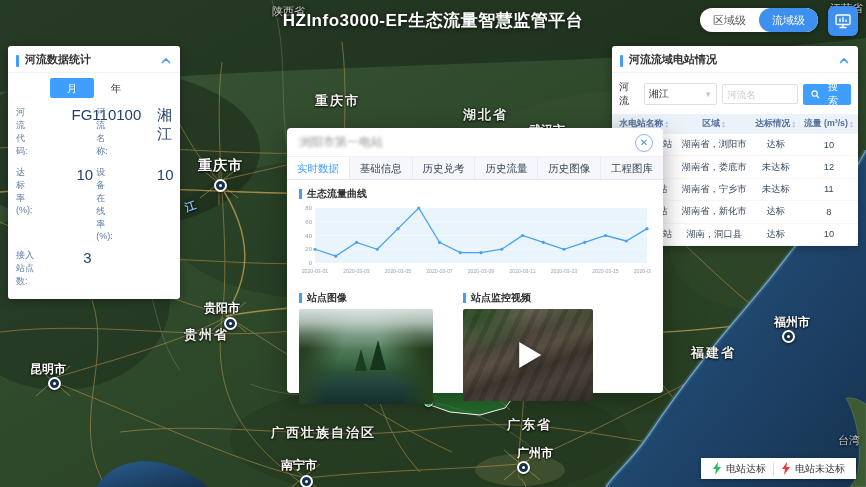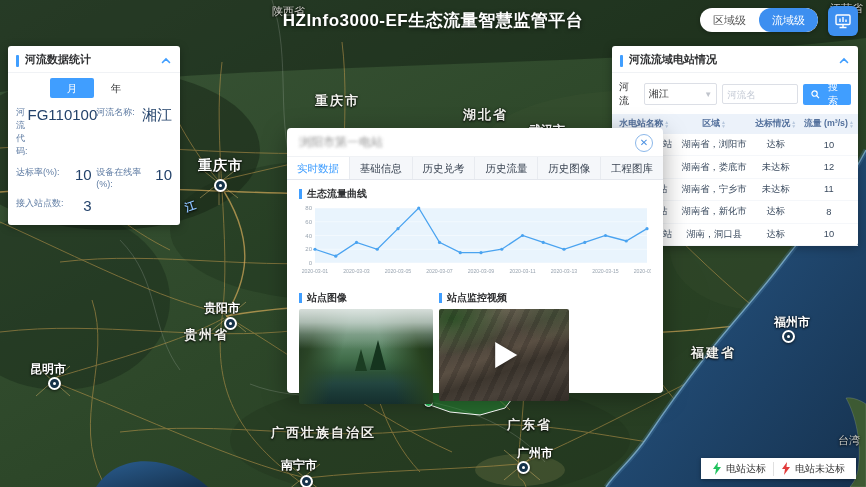--- a/index.html
+++ b/index.html
@@ -41,21 +41,21 @@
   .panel-title{font-size:11px;font-weight:bold;color:#303133;flex:1;}
   .chev{width:12px;height:12px;cursor:pointer;}
 
   .left-panel{left:8px;top:46px;width:172px;}
   .period-tabs{display:flex;justify-content:center;gap:0;margin:5px 0 3px 0;}
   .p-tab{width:44px;height:20px;line-height:20px;text-align:center;font-size:10.5px;color:#303133;
     cursor:pointer;border-radius:2px;}
   .p-tab.active{background:#409EFF;color:#fff;}
   .stats-grid{padding:1px 8px 7px 8px;}
   .stats-row{display:flex;justify-content:space-between;}
-  .stat-cell{display:flex;justify-content:space-between;width:48.5%;padding:4px 0;}
+  .stat-cell{display:flex;justify-content:space-between;width:48.5%;padding:4px 0;gap:44px;}
   .stat-label{font-size:9px;color:#5f7ca3;}
   .stat-value{font-size:15px;color:#24436b;}
 
   .right-panel{left:612px;top:46px;width:246px;}
   .rp-controls{display:flex;align-items:center;gap:5px;padding:7px 7px 6px 7px;}
   .rp-label{font-size:10px;color:#303133;}
   .rp-select{width:64px;height:20px;border:1px solid #dcdfe6;border-radius:2px;display:flex;
     align-items:center;justify-content:space-between;padding:0 4px;font-size:10px;color:#303133;cursor:pointer;background:#fff;}
   .rp-select .arrow{color:#c0c4cc;font-size:8px;}
   .rp-input{width:66px;height:18px;border:1px solid #dcdfe6;border-radius:2px;font-size:9.5px;
@@ -81,21 +81,21 @@
   .modal-tabs{display:flex;background:#f5f7fa;border-bottom:1px solid #e4e7ed;border-top:1px solid #f0f2f5;}
   .m-tab{flex:1;text-align:center;font-size:10.5px;color:#3c4654;line-height:22px;cursor:pointer;
     border-right:1px solid #e8ebf0;}
   .m-tab:last-child{border-right:none;}
   .m-tab.active{background:#fff;color:#409EFF;}
   .modal-body{padding:7px 12px 0 12px;}
   .sec-title{display:flex;align-items:center;margin-bottom:4px;}
   .sec-bar{width:3px;height:10px;background:#409EFF;margin-right:5px;}
   .sec-text{font-size:10px;font-weight:bold;color:#303133;}
   .media-row{display:flex;margin-top:6px;}
-  .media-col-l{width:140px;}
+  .media-col-l{width:164px;}
   .media-col-r{flex:1;}
   .photo{border-radius:2px;position:relative;overflow:hidden;}
   .photo-forest{width:134px;height:95px;
     background:
       linear-gradient(180deg, rgba(224,231,228,.95) 0%, rgba(196,210,203,.85) 14%, rgba(150,175,160,.5) 27%, rgba(0,0,0,0) 42%),
       linear-gradient(105deg, #20351f 0%, #2a4426 13%, rgba(42,68,38,0) 34%),
       linear-gradient(255deg, #1c301d 0%, #27411f 15%, rgba(39,65,31,0) 38%),
       linear-gradient(180deg, #7fa08a 0%, #5d8767 34%, #3f6b48 54%, #2c5138 67%, #234640 78%, #1b3a37 88%, #152f2d 100%);}
   .photo-forest::before{content:"";position:absolute;left:53%;top:33%;width:0;height:0;
     border-left:8px solid transparent;border-right:8px solid transparent;border-bottom:30px solid #15341e;}

